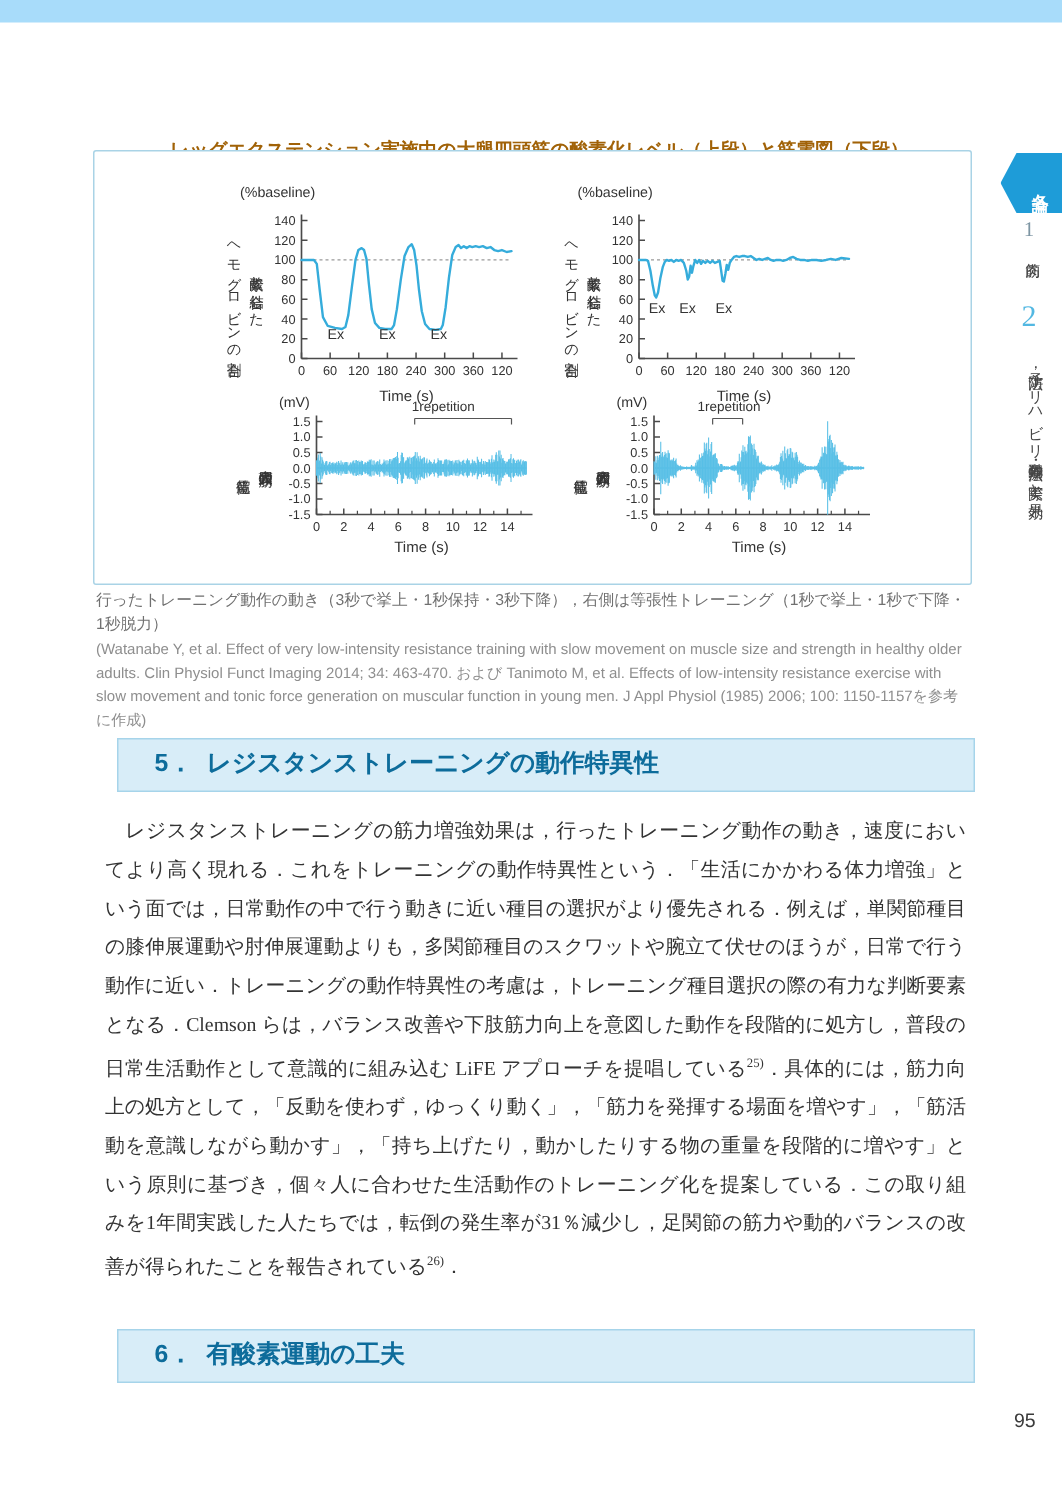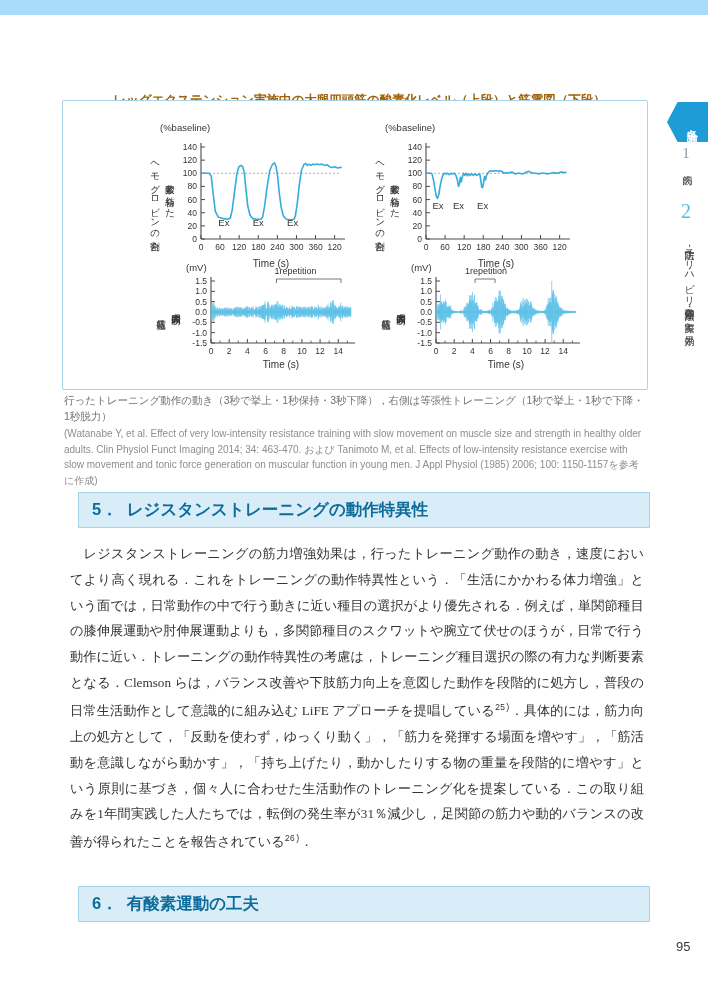--- a/index.html
+++ b/index.html
@@ -22,29 +22,29 @@
   .vlabel span{display:block;}
   #vl0{left:85px;top:44px;height:100px;} #vl1{left:310px;top:44px;height:100px;}
   #vl2{left:91px;top:180px;height:64px;} #vl3{left:316px;top:180px;height:64px;}
   
   .fig-caption{position:absolute;left:64px;top:392px;width:582px;}
   .cap-jp{font-size:10.5px;line-height:16px;color:#707070;}
   .cap-en{font-size:10px;line-height:15.5px;color:#8e8e8e;margin-top:2px;}
   
   .sec-head{position:absolute;left:78px;width:572px;height:36px;box-sizing:border-box;
             background:var(--head-bg);border:1px solid var(--head-border);
-            color:var(--head-text);font-weight:bold;font-size:16.5px;line-height:33px;padding-left:13px;}
+            color:var(--head-text);font-weight:bold;font-size:16.5px;line-height:33px;padding-left:24px;}
   #sec5-head{top:492px;} #sec6-head{top:886px;}
   .sec-num{margin-right:9px;}
   
   .body-para{position:absolute;left:70px;width:574px;margin:0;
              font-family:"Liberation Serif","DejaVu Serif",serif;
              font-size:13.2px;line-height:25.8px;color:#333;text-align:justify;}
   #para5{top:541px;} #para6{top:881px;}
-  .body-para sup{font-size:8.5px;font-family:Liberation Mono, monospace;}
+  .body-para sup{font-size:8.5px;}
   
   .side-tab{position:absolute;left:667px;top:102px;width:41px;height:40px;background:var(--accent);
             clip-path:polygon(0 50%,26% 0,100% 0,100% 100%,26% 100%);
             display:flex;align-items:center;justify-content:center;padding-left:9px;box-sizing:border-box;}
   .side-tab span{writing-mode:vertical-rl;text-orientation:upright;color:#fff;font-weight:bold;
                  font-size:11px;letter-spacing:2px;}
   .side-num1{position:absolute;left:676px;top:146px;width:20px;text-align:center;font-size:14px;
              color:#7d95a3;font-family:"Liberation Serif","DejaVu Serif",serif;}
   .side-lbl1{position:absolute;left:680px;top:167px;writing-mode:vertical-rl;text-orientation:upright;
              font-size:10px;color:#444;letter-spacing:1px;}

